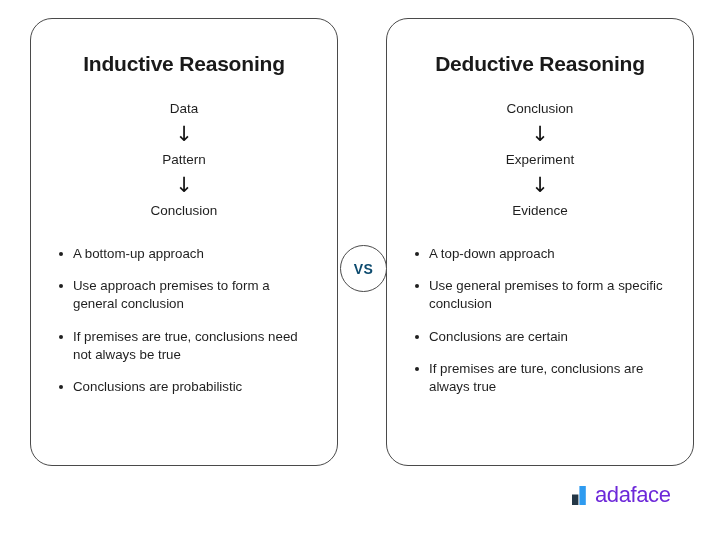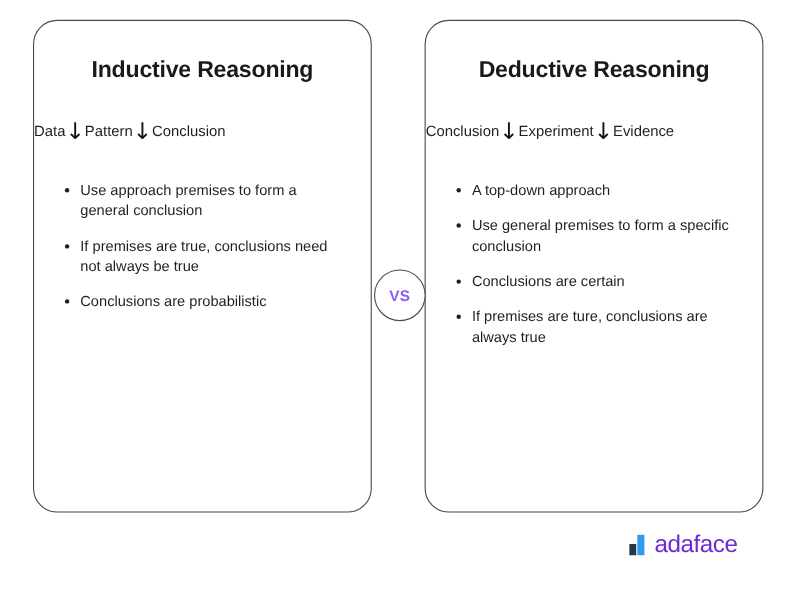--- a/index.html
+++ b/index.html
@@ -37,21 +37,21 @@
     font-size: 21px;
     font-weight: 600;
     letter-spacing: -0.2px;
     color: #1a1a1a;
     white-space: nowrap;
   }
 
   .flow {
     margin-top: 26px;
     display: flex;
-    flex-direction: row;
+    flex-direction: column;
     align-items: center;
   }
   .flow-label {
     font-size: 13.5px;
     color: #1f1f1f;
     line-height: 1.1;
     font-weight: 400;
   }
   .flow-arrow {
     font-size: 21px;
@@ -93,21 +93,21 @@
     width: 45px;
     height: 45px;
     border: 1.3px solid #4a4a4a;
     border-radius: 50%;
     background: #ffffff;
     display: flex;
     align-items: center;
     justify-content: center;
     font-size: 14px;
     font-weight: 600;
-    color: #8b5cf6;
+    color: #0c4a6e;
     letter-spacing: 0.3px;
     z-index: 5;
   }
 
   .logo {
     position: absolute;
     left: 572px;
     top: 484px;
     display: flex;
     align-items: center;
@@ -134,20 +134,21 @@
 
     <div class="flow">
       <div class="flow-label">Data</div>
       <div class="flow-arrow">↓</div>
       <div class="flow-label">Pattern</div>
       <div class="flow-arrow">↓</div>
       <div class="flow-label">Conclusion</div>
     </div>
 
     <ul class="bullets">
+      <li class="bullet">A bottom-up approach</li>
       <li class="bullet">Use approach premises to form a general conclusion</li>
       <li class="bullet">If premises are true, conclusions need not always be true</li>
       <li class="bullet">Conclusions are probabilistic</li>
     </ul>
   </div>
 
   <div class="card card-right">
     <div class="card-title">Deductive Reasoning</div>
 
     <div class="flow">

